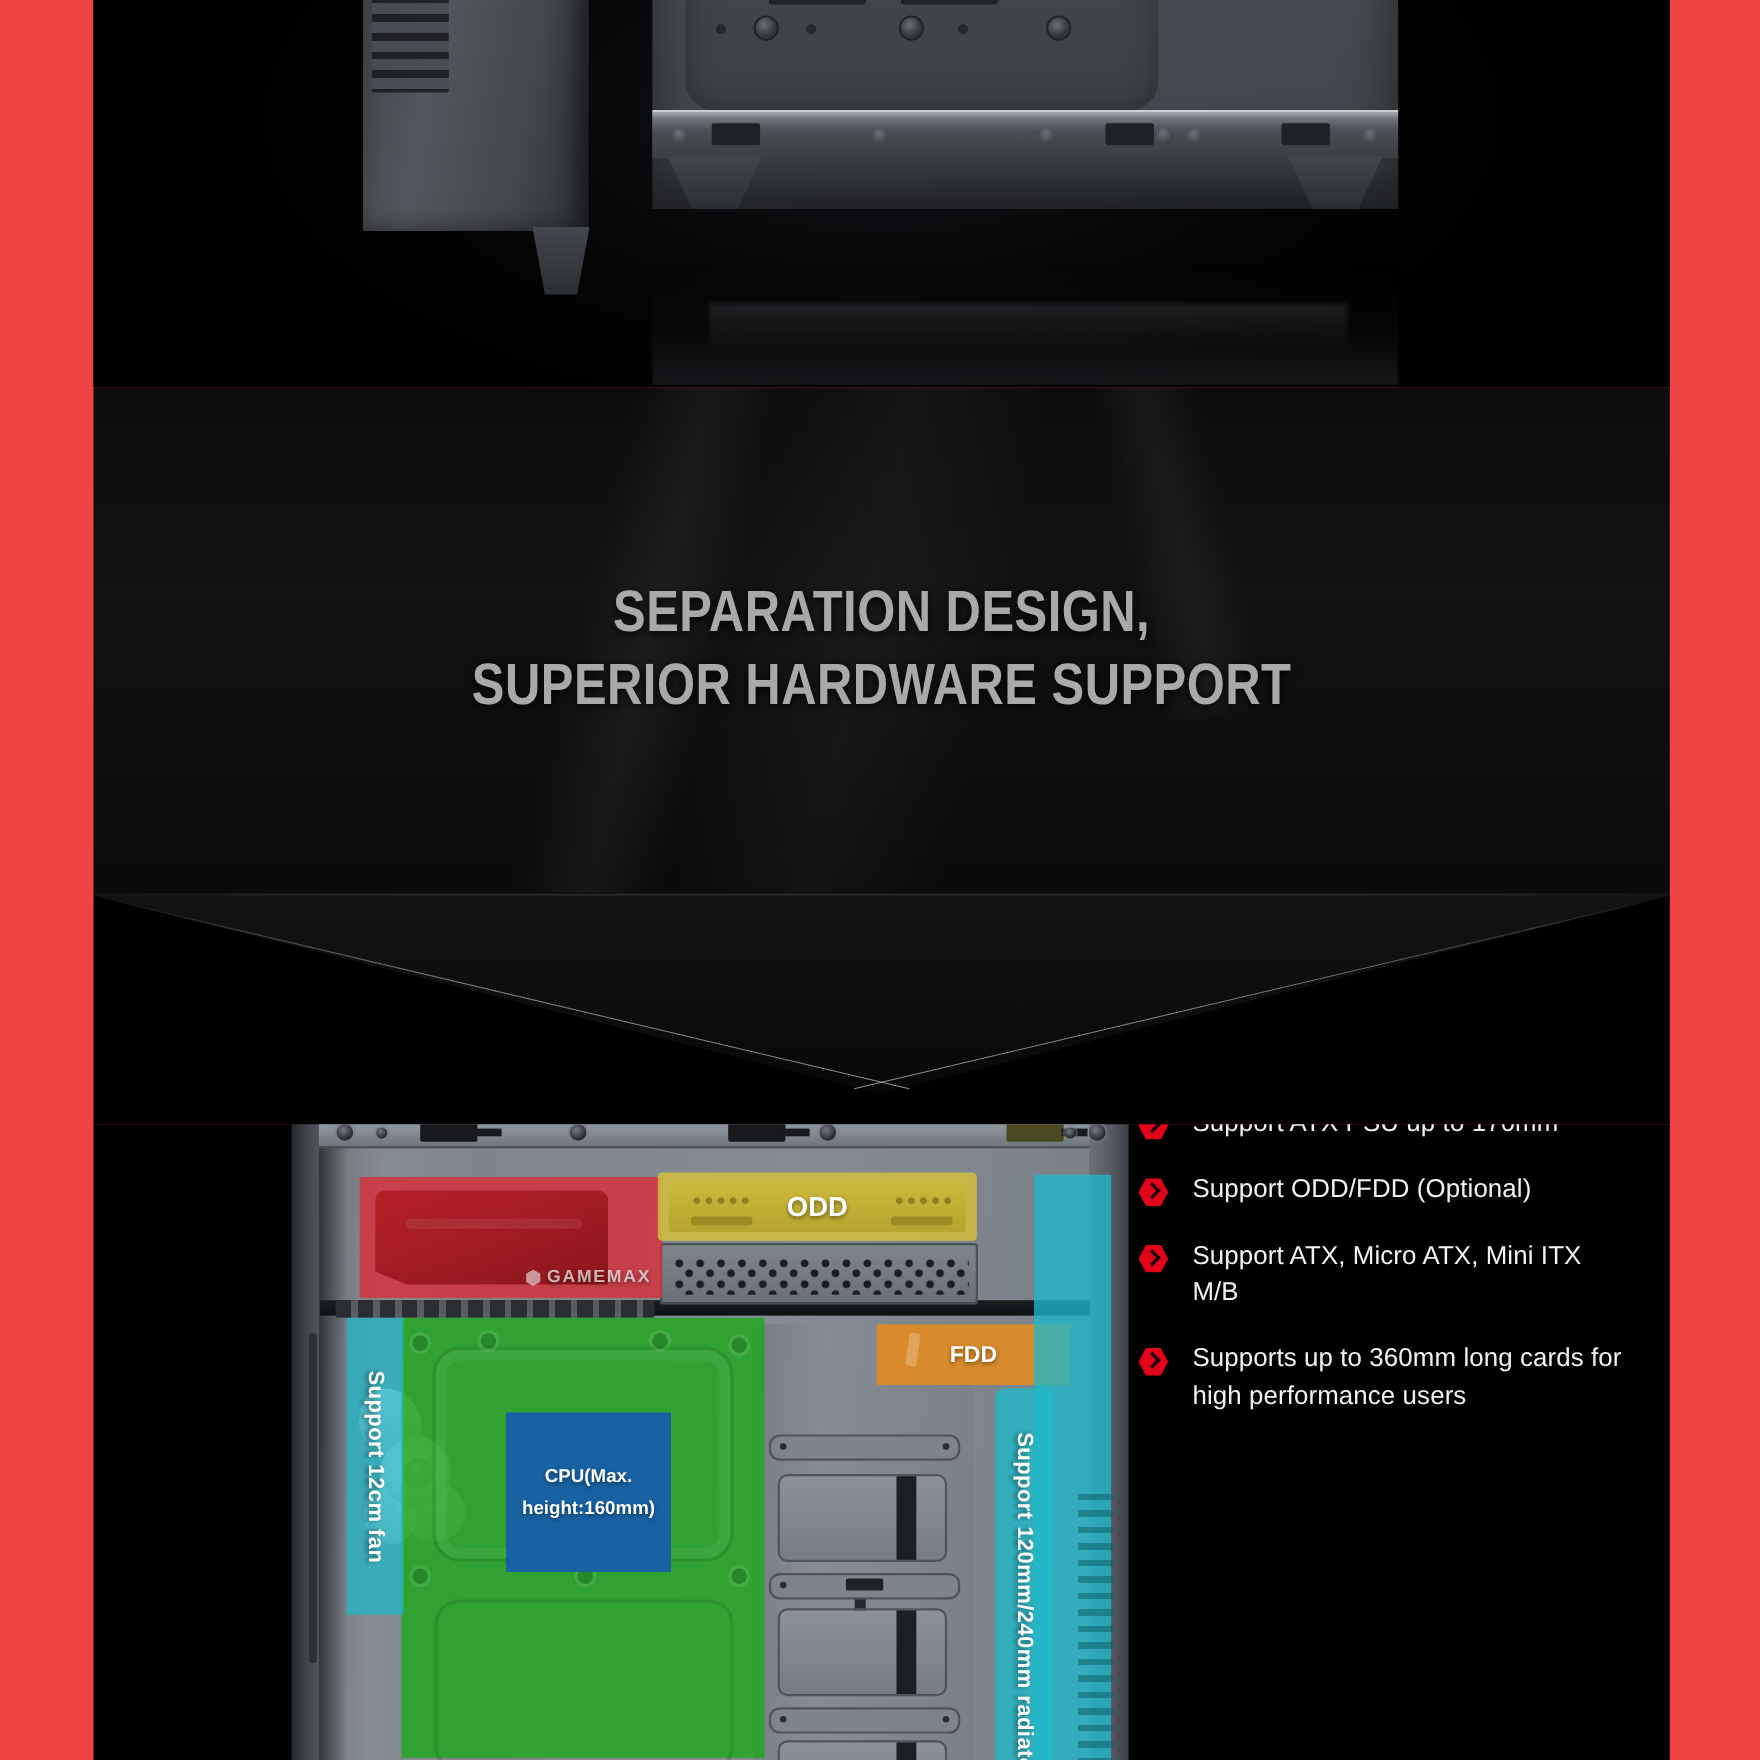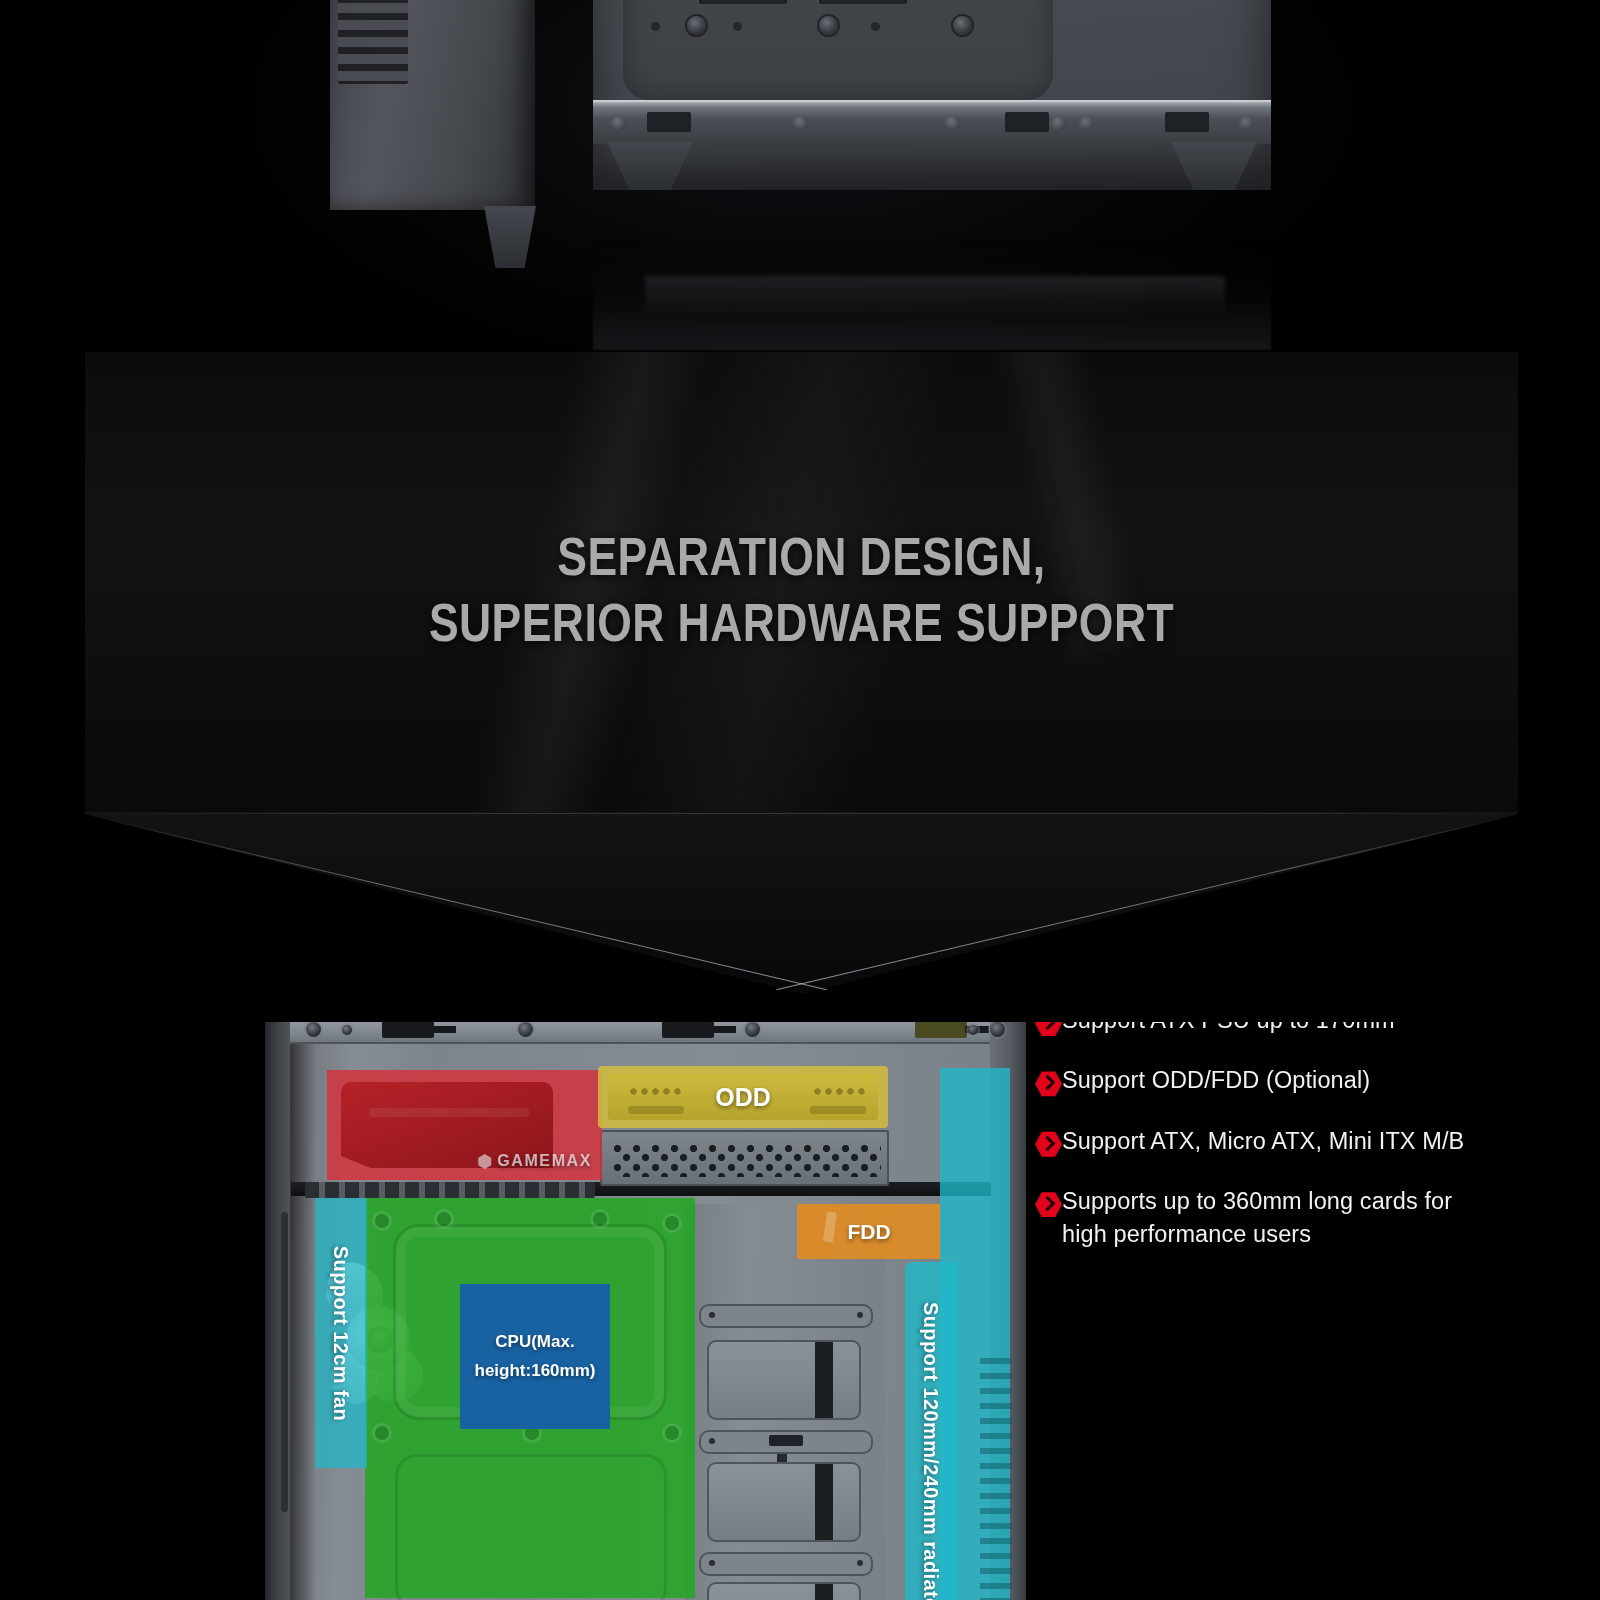--- a/index.html
+++ b/index.html
@@ -11,21 +11,21 @@
   body {
     width: 1600px;
     height: 1600px;
     overflow: hidden;
     font-family: "Liberation Sans", sans-serif;
   }
   .page {
     position: relative;
     width: 1600px;
     height: 1600px;
-    background: #000000;
+    background: #ef4444;
   }
 
   
   .content-col {
     position: absolute;
     left: 85px;
     width: 1433px;
   }
 
   
@@ -603,21 +603,21 @@
     align-items: center;
     justify-content: center;
     font-size: 17px;
     line-height: 1.7;
     text-align: center;
     white-space: pre-line;
   }
 
   .ov-fdd {
     left: 592px; top: 222px;
-    width: 144px; height: 55px;
+    width: 176px; height: 55px;
     background: rgba(226,140,33,.90);
     display: flex;
     align-items: center;
     justify-content: center;
     font-size: 21px;
   }
   .fdd-notch {
     position: absolute;
     left: 28px; top: 8px;
     width: 10px; height: 30px;
@@ -675,20 +675,21 @@
   
   .spec-list {
     position: absolute;
     left: 950px;
     top: -18px;
     width: 440px;
   }
   .spec-item {
     display: flex;
     align-items: flex-start;
+    gap: 22px;
     margin-bottom: 27px;
     text-decoration: underline;
   }
   .hex-bullet {
     flex: 0 0 auto;
     width: 27px;
     height: 27px;
     margin-top: 6px;
     position: relative;
     background: #e2021a;

